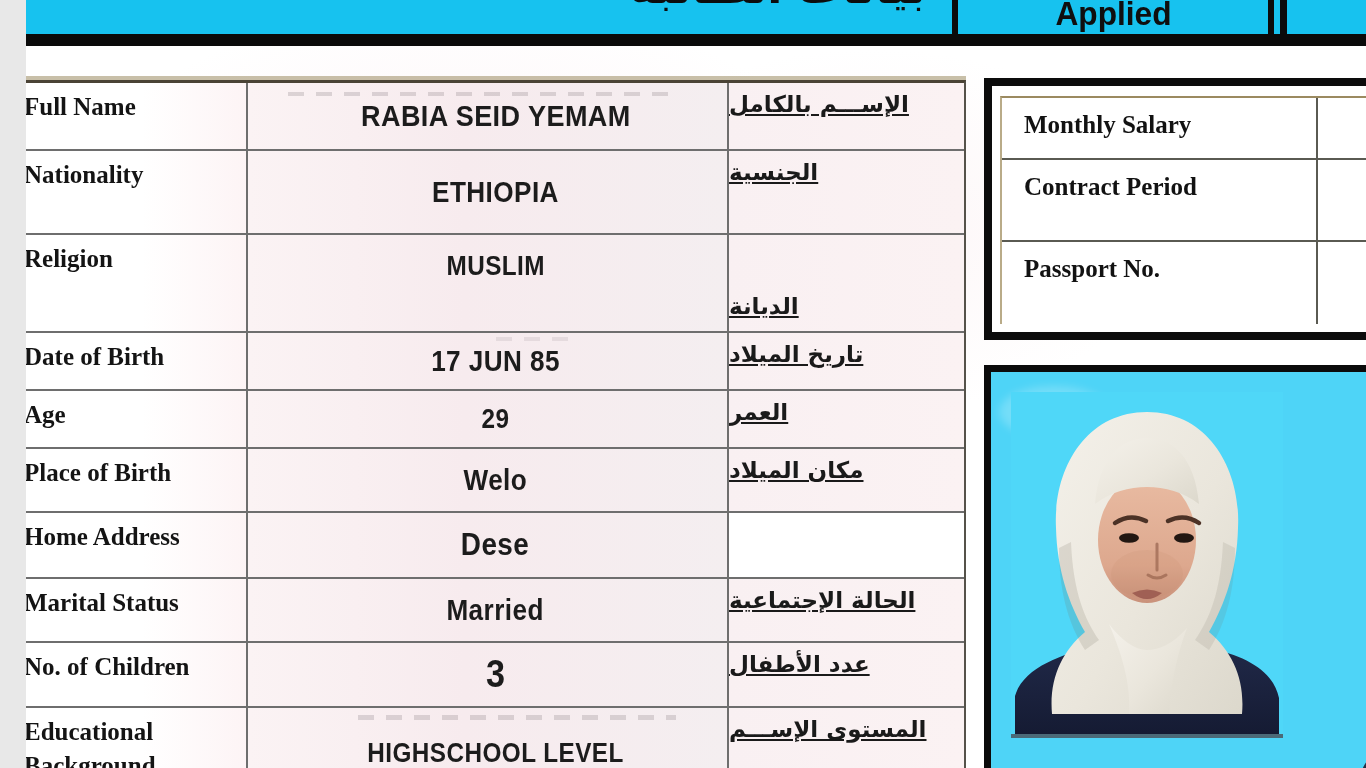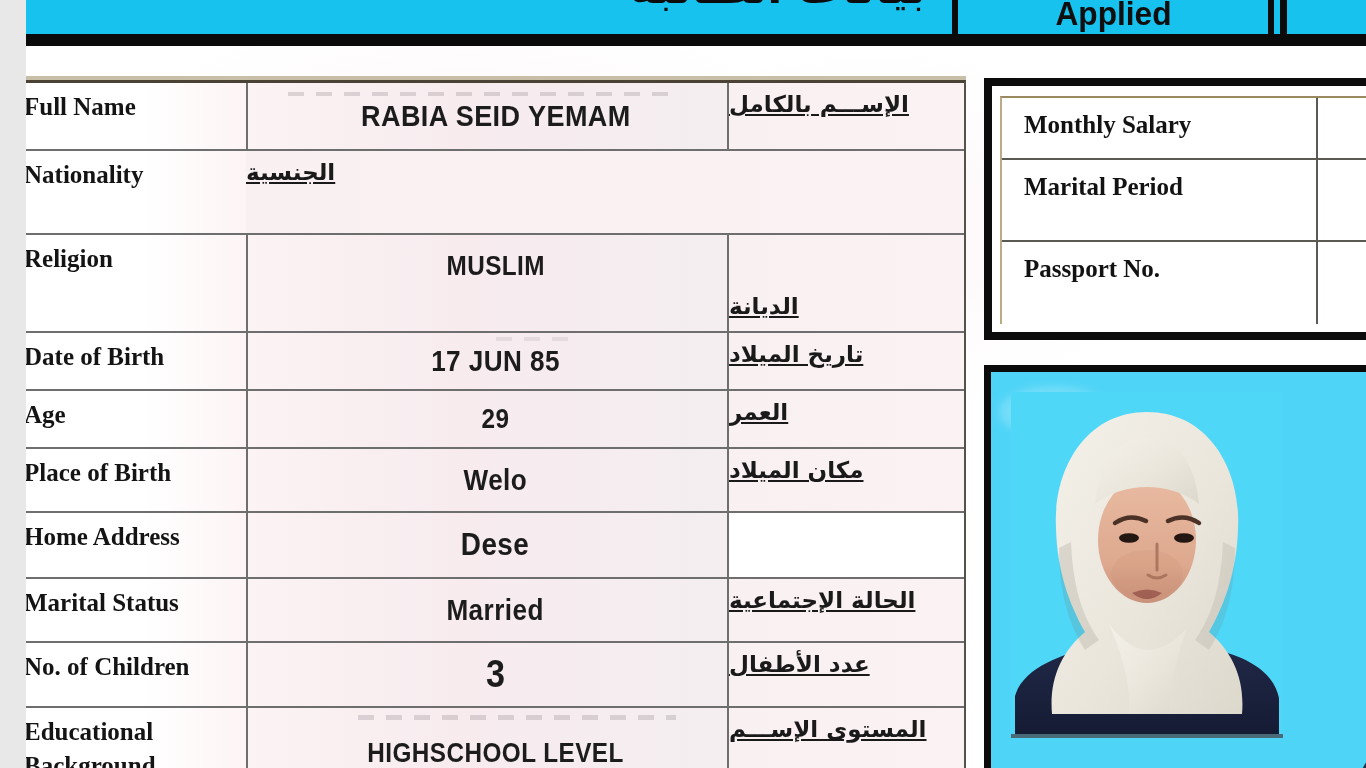--- a/index.html
+++ b/index.html
@@ -146,20 +146,23 @@
       <div class="cell c-value">
           <span class="vi">RABIA SEID YEMAM</span>
         </div>
       <div class="cell c-arabic">
           <span>الإســـم بالكامل</span>
         </div>
     </div>
 
     <div class="bio-row" style="height:84px">
       <div class="cell c-label">Nationality</div>
+      <div class="cell c-value">
+          <span class="vi">ETHIOPIA</span>
+        </div>
       <div class="cell c-arabic">
           <span>الجنسية</span>
         </div>
     </div>
 
     <div class="bio-row" style="height:98px">
       <div class="cell c-label">Religion</div>
       <div class="cell c-value">
           <span class="vi">MUSLIM</span>
         </div>
@@ -240,21 +243,21 @@
   </div>
 
   <div class="artifact" style="left:262px;top:92px;width:386px;height:4px"></div>
   <div class="artifact" style="left:470px;top:337px;width:82px;height:4px;opacity:.6"></div>
   <div class="artifact" style="left:332px;top:715px;width:318px;height:5px"></div>
 
   <div class="info-table">
     <div class="info-inner">
       <div class="info-label">Monthly Salary</div>
       <div class="info-value"></div>
-      <div class="info-label">Marital Period</div>
+      <div class="info-label">Contract Period</div>
       <div class="info-value"></div>
       <div class="info-label last">Passport No.</div>
       <div class="info-value last"></div>
     </div>
   </div>
 
   <div class="photo-box">
     <div class="glare"></div>
     <svg class="portrait" viewBox="0 0 272 342" xmlns="http://www.w3.org/2000/svg" aria-hidden="true">
       <defs>

